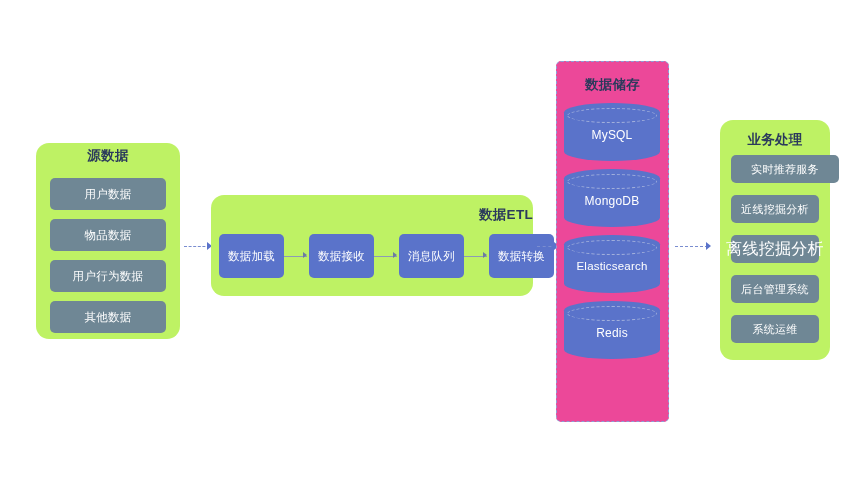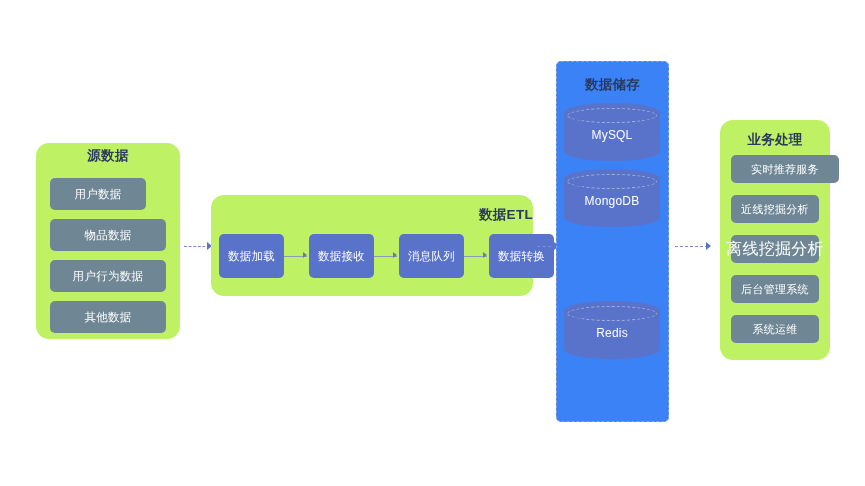--- a/index.html
+++ b/index.html
@@ -22,21 +22,21 @@
   }
 
   
   .panel {
     position: absolute;
     background: #bef264;
     border-radius: 13px;
     box-sizing: border-box;
   }
   .panel.dashed {
-    background: #3b82f6;
+    background: #ec4899;
     border: 1.4px dashed #8e9fd4;
     border-radius: 5px;
     padding-left: 45px;
   }
   .panel-title {
     position: absolute;
     left: 0;
     right: 0;
     text-align: center;
     font-size: 13.5px;
@@ -140,21 +140,21 @@
   }
 </style>
 </head>
 <body>
 
 <div class="canvas">
 
   <div class="panel" style="left:36px; top:143px; width:144px; height:196px;">
     <div class="panel-title" style="top:4px;">源数据</div>
 
-    <div class="slate-box" style="left:14px; top:35px; width:96px; height:32px;">用户数据</div>
+    <div class="slate-box" style="left:14px; top:35px; width:116px; height:32px;">用户数据</div>
     <div class="slate-box" style="left:14px; top:76px; width:116px; height:32px;">物品数据</div>
     <div class="slate-box" style="left:14px; top:117px; width:116px; height:32px;">用户行为数据</div>
     <div class="slate-box" style="left:14px; top:158px; width:116px; height:32px;">其他数据</div>
   </div>
 
   <div class="dash-conn" style="left:184px; top:246px; width:26px;"></div>
   <div class="arrow-head" style="left:207px; top:242px;"></div>
 
   <div class="panel" style="left:211px; top:195px; width:322px; height:101px;">
     <div class="panel-title" style="top:11px;text-align:right;">数据ETL</div>
@@ -185,20 +185,25 @@
       <div class="cyl-top"></div>
       <div class="cyl-label">MySQL</div>
     </div>
 
     <div class="cylinder" style="left:7px; top:107px;">
       <div class="cyl-body"></div>
       <div class="cyl-top"></div>
       <div class="cyl-label">MongoDB</div>
     </div>
 
+    <div class="cylinder" style="left:7px; top:173px;">
+      <div class="cyl-body"></div>
+      <div class="cyl-top"></div>
+      <div class="cyl-label" style="font-size:11.5px;">Elasticsearch</div>
+    </div>
 
     <div class="cylinder" style="left:7px; top:239px;">
       <div class="cyl-body"></div>
       <div class="cyl-top"></div>
       <div class="cyl-label">Redis</div>
     </div>
 
   </div>
 
   <div class="dash-conn" style="left:675px; top:246px; width:33px;"></div>

